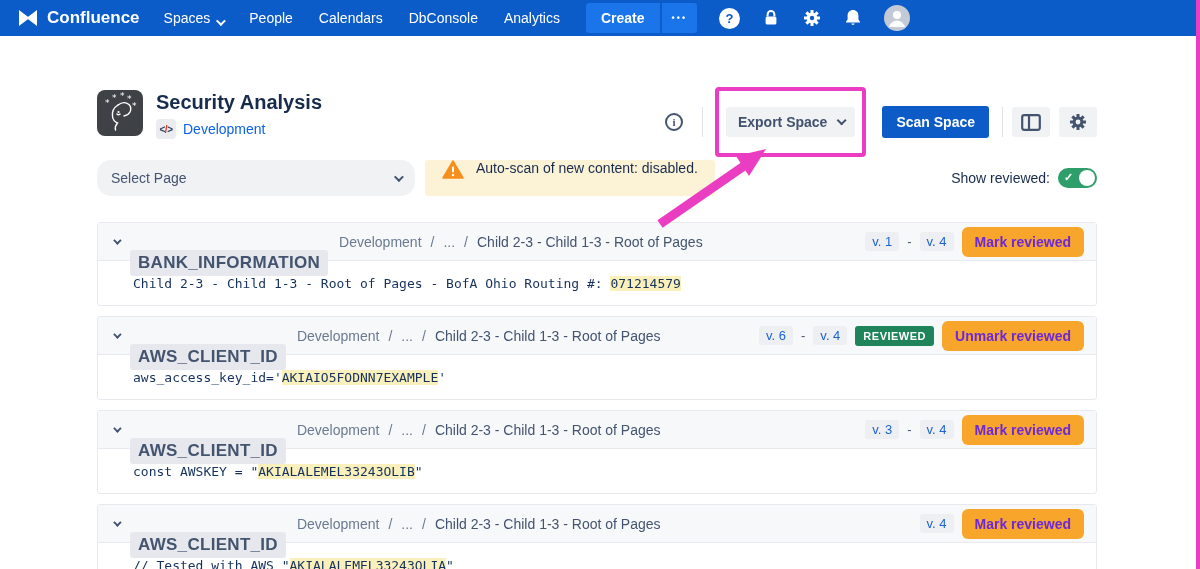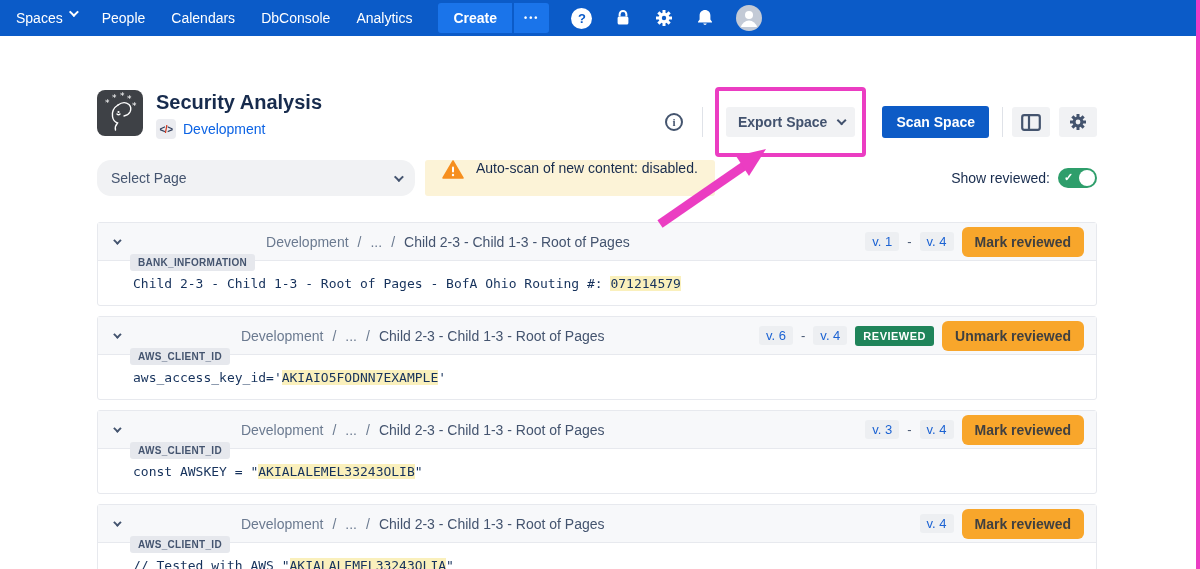--- a/index.html
+++ b/index.html
@@ -8,21 +8,21 @@
     font-family: "Liberation Sans", sans-serif;
     background:#fff; color:#172B4D; overflow:hidden; position:relative;
   }
   
   .topnav {
     height:36px; background:#0B5BC8; display:flex; align-items:center;
     padding:0 16px; color:#fff;
   }
   .brand { display:flex; align-items:center; gap:7px; font-size:17px; font-weight:bold; margin-right:24px; }
   .nav-items { display:flex; align-items:center; gap:26px; font-size:14px; }
-  .nav-item { display:flex; align-items:flex-start; gap:6px; cursor:pointer; white-space:nowrap; }
+  .nav-item { display:flex; align-items:flex-end; gap:6px; cursor:pointer; white-space:nowrap; }
   .chev { width:7px; height:7px; border-right:2px solid currentColor; border-bottom:2px solid currentColor;
           transform:rotate(45deg) translateY(-2px); display:inline-block; }
   .btn-create { margin-left:26px; background:#1A74EA; color:#fff; border:none; font-weight:bold;
     font-size:14px; padding:7px 15px; border-radius:3px 0 0 3px; cursor:pointer; font-family:inherit;}
   .btn-more { margin-left:2px; background:#1A74EA; color:#fff; border:none; font-weight:bold;
     font-size:9px; letter-spacing:2px; padding:10px 10px; border-radius:0 3px 3px 0; cursor:pointer; font-family:inherit;}
   .searchbox { margin-left:auto; width:223px; height:27px; background:#113E7C;
     border:1.5px solid rgba(255,255,255,.55); border-radius:5px; display:flex; align-items:center;
     padding:0 9px; gap:7px; }
   .searchbox input { flex:1; background:transparent; border:none; outline:none; color:#E8EFFA; font-size:14px;
@@ -65,42 +65,49 @@
   .show-reviewed { margin-left:auto; display:flex; align-items:center; gap:8px; font-size:14px; color:#172B4D; }
   .toggle { width:39px; height:20px; background:#2E9E6B; border-radius:10px; position:relative; cursor:pointer; }
   .toggle .tick { position:absolute; left:6px; top:2.5px; color:#fff; font-size:11px; font-weight:bold; }
   .toggle .knob { position:absolute; right:2px; top:2px; width:16px; height:16px; background:#fff; border-radius:50%; }
   
   .findings { margin-top:26px; }
   .card { border:1px solid #E7E9EE; border-radius:3px; margin-bottom:10px; background:#fff; }
   .card-head { background:#F7F8FA; height:38px; display:flex; align-items:center; gap:11px;
     padding:0 12px 0 15px; border-bottom:1px solid #E7E9EE; }
   .card-head .chev { border-color:#44546F; width:6px; height:6px; cursor:pointer; }
-  .type-badge { background:#E6E8ED; color:#44546F; font-size:10px; font-weight:bold; letter-spacing:.3px;
+  .type-badge { background:#E6E8ED; color:#44546F; font-size:17px; font-weight:bold; letter-spacing:.3px;
     padding:3px 8px; border-radius:3px; white-space:nowrap;margin-top:42px; }
   .crumbs { display:flex; align-items:center; gap:9px; font-size:14px; color:#6B7A90; white-space:nowrap; }
   .crumbs .page-name { color:#44546F; }
   .head-right { margin-left:auto; display:flex; align-items:center; gap:8px; }
   .v-badge { background:#EDEFF2; color:#1C63D3; font-size:13px; padding:2px 7px; border-radius:3px; cursor:pointer; }
   .v-dash { color:#44546F; font-size:13px; }
   .rev-badge { background:#1F845A; color:#fff; font-size:11px; font-weight:bold; letter-spacing:.5px;
     padding:4px 8px; border-radius:3px; }
-  .btn-action { background:#F8A62B; color:#404040; border:none; border-radius:6px; font-weight:bold;
+  .btn-action { background:#F8A62B; color:#6d28d9; border:none; border-radius:6px; font-weight:bold;
     font-size:14px; padding:7px 13px; cursor:pointer; white-space:nowrap; font-family:inherit;}
   .card-body { padding:13px 16px 13px 35px; }
   .code { font-family:"DejaVu Sans Mono", monospace; font-size:13px; color:#16325C; white-space:pre;margin-top:9px; }
   .code .hl { background:#FAF0BC; }
   
   .anno-arrow { position:absolute; left:0; top:0; pointer-events:none; }
   .right-strip { position:absolute; right:0; top:0; width:4px; height:569px; background:#EB3DC2; }
 </style>
 </head>
 <body>
 
 <nav class="topnav">
+  <div class="brand">
+    <svg width="24" height="24" viewBox="0 0 24 24">
+      <path d="M3 4 L13.5 12 L3 20 Z" fill="#fff"></path>
+      <path d="M21 4 L10.5 12 L21 20 Z" fill="#fff"></path>
+    </svg>
+    <span>Confluence</span>
+  </div>
   <div class="nav-items">
     <span class="nav-item">
       <span>Spaces</span>
       <span class="chev"></span>
     </span>
     <span class="nav-item">
         <span>People</span>
       </span>
     <span class="nav-item">
         <span>Calendars</span>

